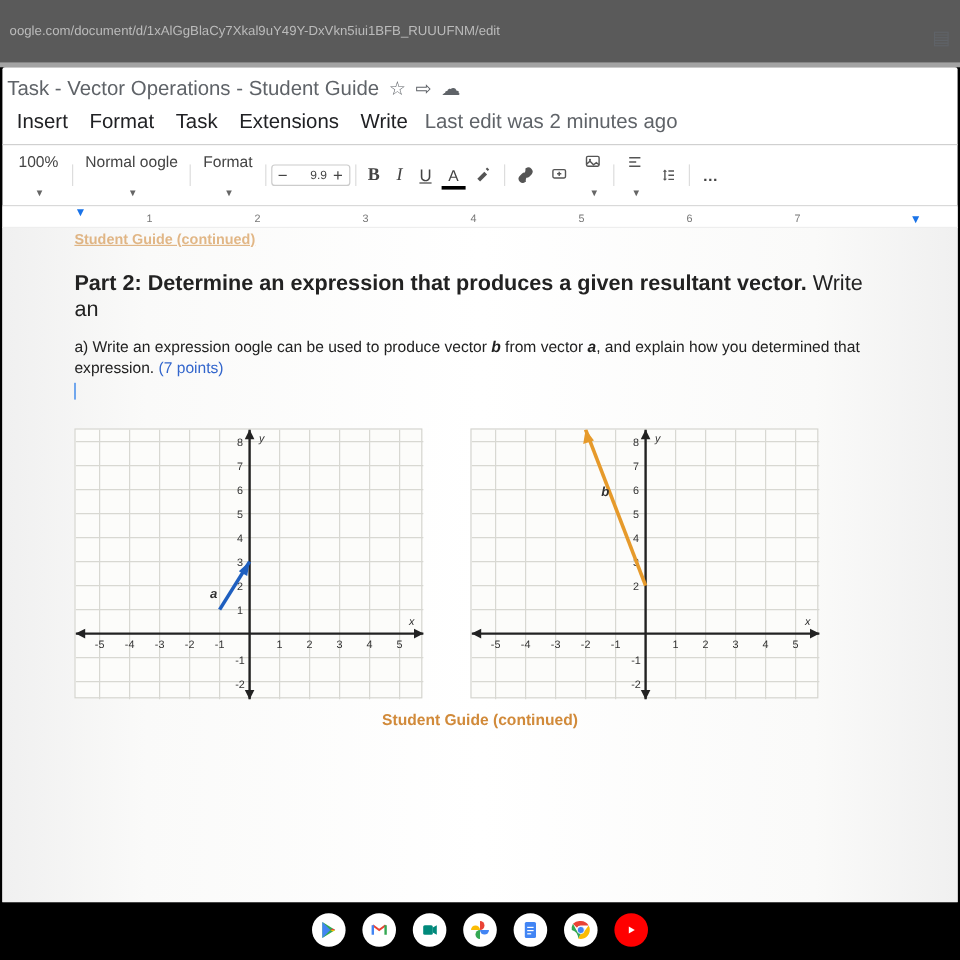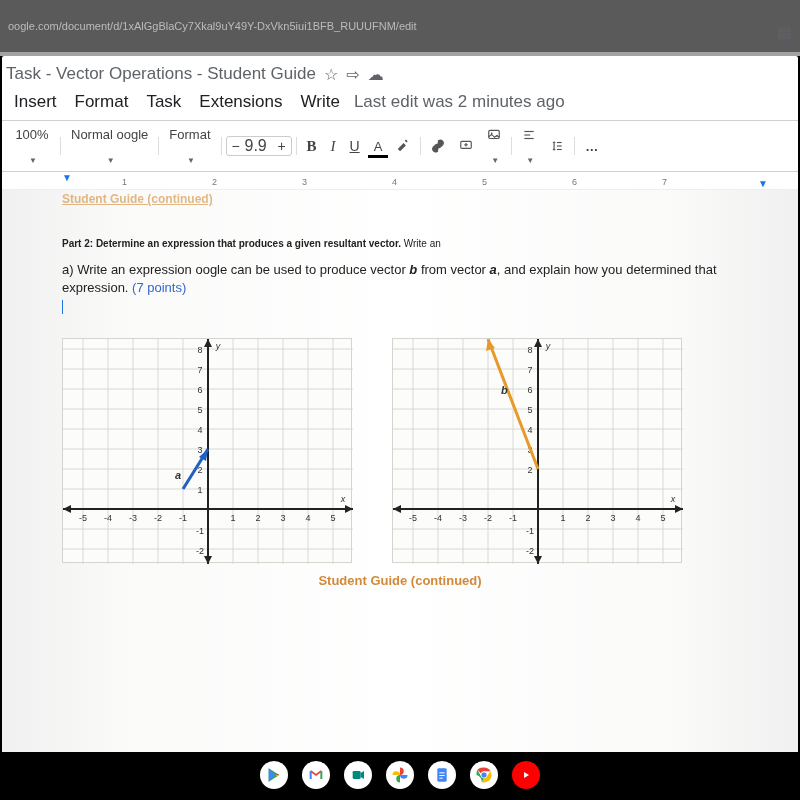--- a/index.html
+++ b/index.html
@@ -73,21 +73,21 @@
       flex-direction: column;
     }
     .tb-sep { width: 1px; height: 18px; background: #ddd; margin: 0 2px; }
     .tb-btn.zoom, .tb-btn.style, .tb-btn.font { min-width: 48px; }
     .tb-font-size {
       display: flex;
       align-items: center;
       border: 1px solid #ccc;
       border-radius: 3px;
     }
-    .tb-font-size .num { width: 28px; text-align: left; font-size: 16px; }
+    .tb-font-size .num { width: 28px; text-align: right; font-size: 10px; }
     .tb-font-size .pm { width: 18px; text-align: center; font-size: 14px; cursor: pointer; }
     .bold-b { font-weight: bold; font-family: 'Times New Roman', serif; font-size: 15px; }
     .ital-i { font-style: italic; font-family: 'Times New Roman', serif; font-size: 15px; }
     .und-u { text-decoration: underline; font-size: 14px; }
     .a-color { position: relative; }
     .a-color::after { content: ''; position: absolute; left: 0; right: 0; bottom: -2px; height: 3px; background: #000; }
     .highlighter-pen { position: relative; }
     .tri { font-size: 8px; color: #666; margin-left: 2px; }
     .ruler {
       height: 18px;
@@ -109,22 +109,22 @@
     }
     .hdr-cont {
       color: #d18a3a;
       font-size: 12px;
       font-weight: bold;
       text-decoration: underline;
       opacity: 0.6;
       margin-top: 2px;
     }
     .part-title {
-      margin-top: 32px;
-      font-size: 10px;
+      margin-top: 20px;
+      font-size: 18px;
     }
     .part-title b { font-weight: bold; }
     .sub-line { font-size: 13px; margin-top: 10px; }
     .q-line { font-size: 13px; margin-top: 12px; line-height: 1.35; }
     .q-line .pts { color: #3366cc; }
     .cursor-line { width: 1px; height: 14px; background: #1a73e8; margin-top: 4px; }
     .graphs {
       display: flex;
       gap: 40px;
       margin-top: 24px;

